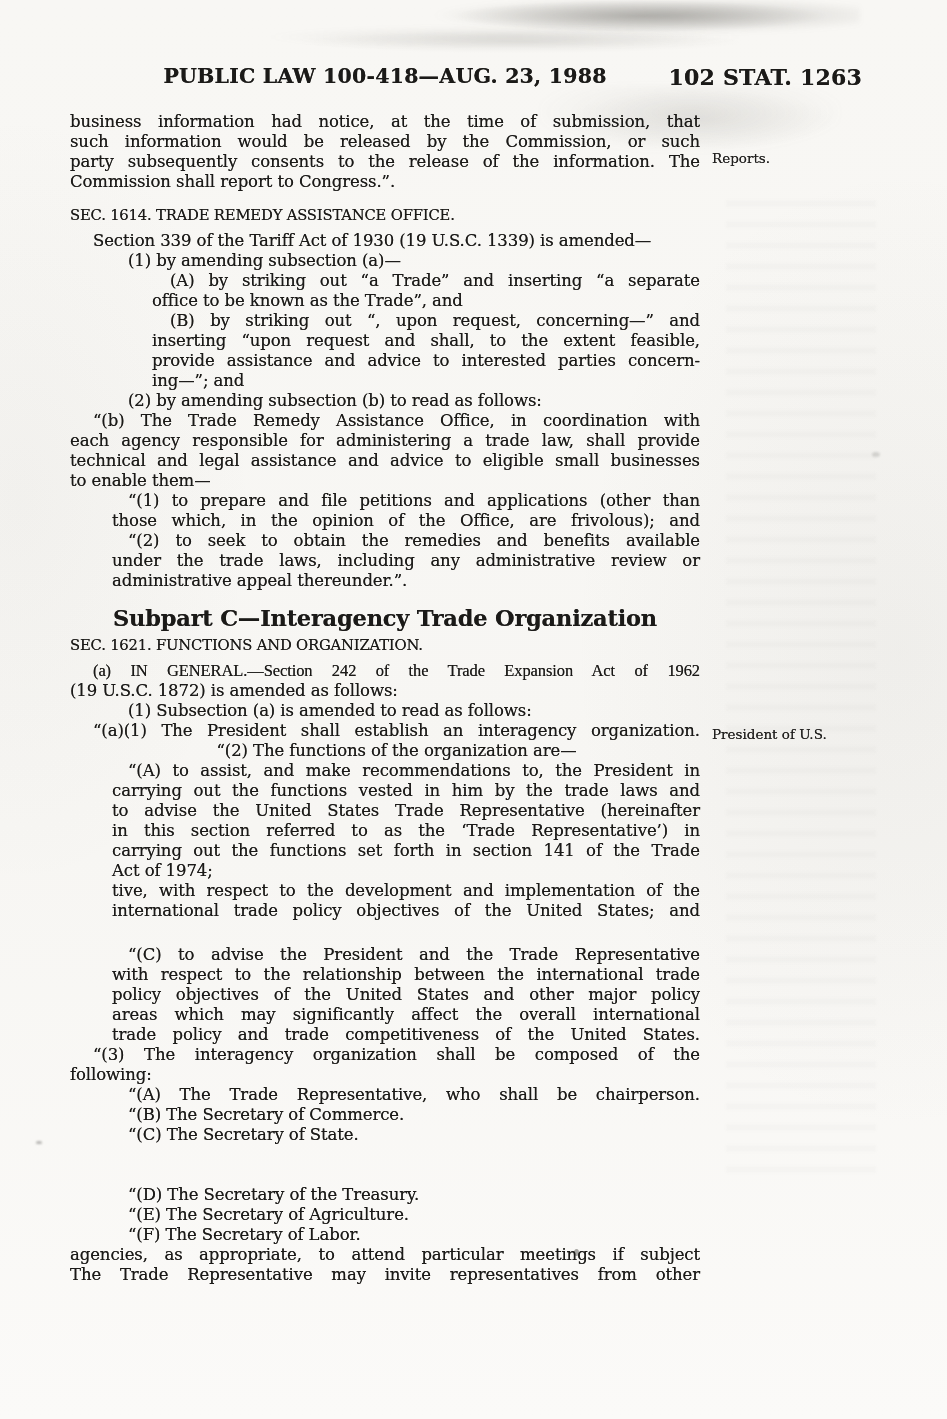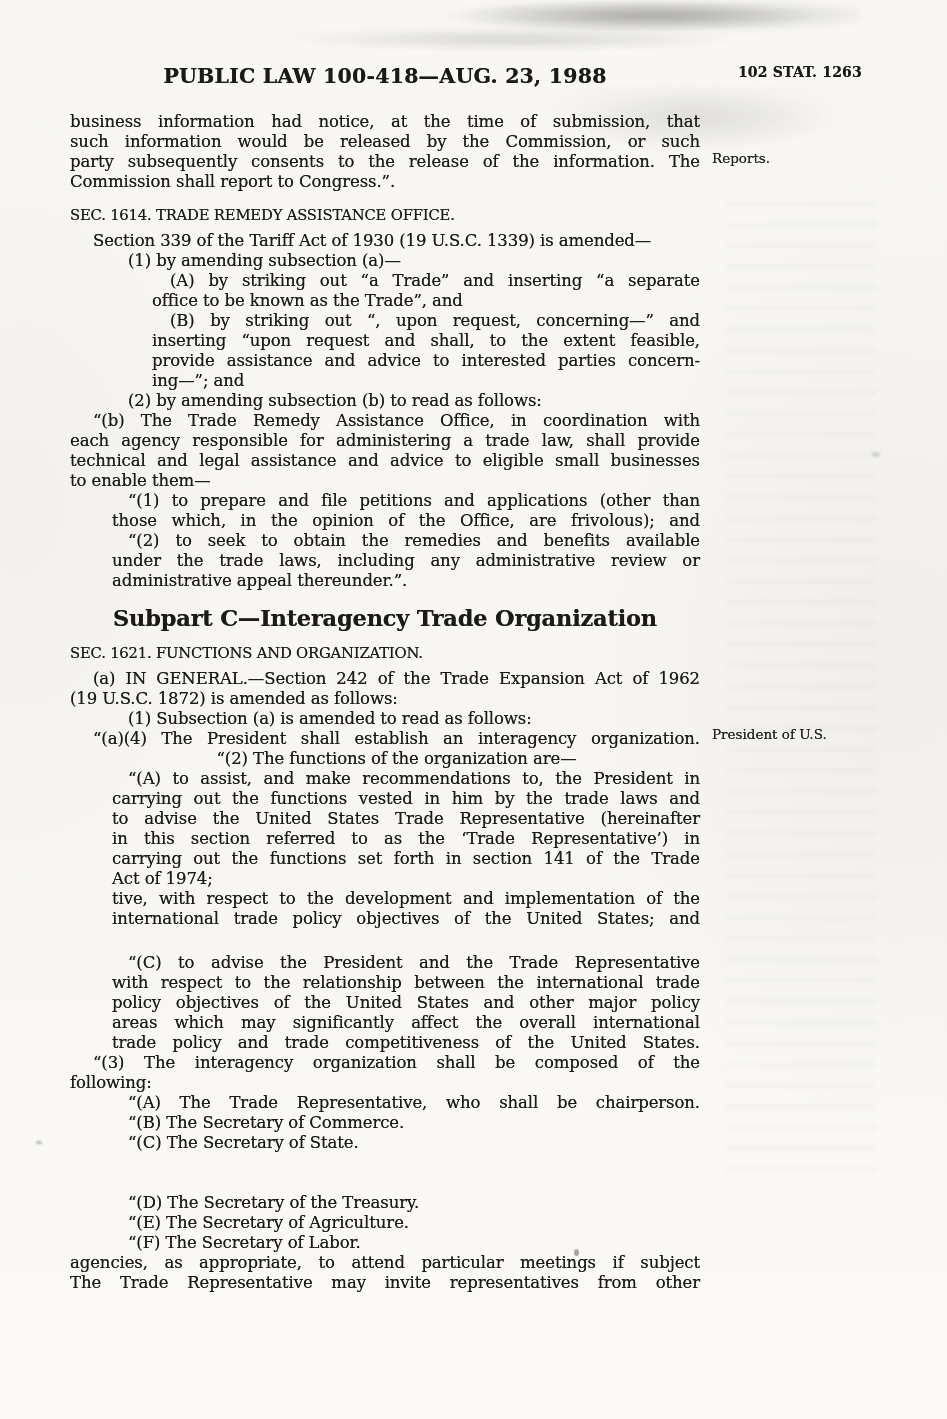--- a/index.html
+++ b/index.html
@@ -21,21 +21,21 @@
     padding-left:28px;
   }
   .ink{ text-shadow:0 0 0.55px rgba(25,24,22,0.75); }
   
   .hdr-law{
     position:absolute;left:70px;top:64px;width:630px;
     text-align:center;font-size:20.5px;font-weight:700;letter-spacing:0.2px;
   }
   .hdr-stat{
     position:absolute;right:100px;top:64px;
-    font-size:14px;font-weight:700;letter-spacing:0.2px;
+    font-size:22px;font-weight:700;letter-spacing:0.2px;
   }
   
   .doc-body{
     position:absolute;left:70px;top:112px;width:630px;
     font-size:16.5px;line-height:20px;letter-spacing:-0.1px;
   }
   .block{margin:0;}
   .line{text-align:left;}
   .line.just{text-align:justify;text-align-last:justify;}
   .sec-heading{
@@ -125,30 +125,30 @@
       <div class="block para">
         <div class="line just" style="padding-left: 58px;">“(1) to prepare and file petitions and applications (other than</div>
         <div class="line just" style="padding-left: 42px;">those which, in the opinion of the Office, are frivolous); and</div>
       </div>
       <div class="block para">
         <div class="line just" style="padding-left: 58px;">“(2) to seek to obtain the remedies and benefits available</div>
         <div class="line just" style="padding-left: 42px;">under the trade laws, including any administrative review or</div>
         <div class="line" style="padding-left: 42px;">administrative appeal thereunder.”.</div>
       </div>
       <div class="block subpart-heading" style="margin-top: 12px;">Subpart C—Interagency Trade Organization</div>
-      <div class="block sec-heading" style="margin-top: 10px;">SEC. 1621. FUNCTIONS AND ORGANIZATION.</div>
+      <div class="block sec-heading" style="margin-top: 2px;">SEC. 1621. FUNCTIONS AND ORGANIZATION.</div>
       <div class="block para" style="margin-top: 6px;">
-        <div class="line just" style="padding-left: 23px;">(a) IN GENERAL.—Section 242 of the Trade Expansion Act of 1962</div>
+        <div class="line just" style="padding-left: 23px; font-family: Liberation Serif, serif;">(a) IN GENERAL.—Section 242 of the Trade Expansion Act of 1962</div>
         <div class="line" style="padding-left: 0px;">(19 U.S.C. 1872) is amended as follows:</div>
       </div>
       <div class="block para">
         <div class="line" style="padding-left: 58px;">(1) Subsection (a) is amended to read as follows:</div>
       </div>
       <div class="block para">
-        <div class="line just" style="padding-left: 23px;">“(a)(4) The President shall establish an interagency organization.</div>
+        <div class="line just" style="padding-left: 23px;">“(a)(1) The President shall establish an interagency organization.</div>
       </div>
       <div class="block para">
         <div class="line" style="padding-left: 23px; text-align: center;">“(2) The functions of the organization are—</div>
       </div>
       <div class="block para">
         <div class="line just" style="padding-left: 58px;">“(A) to assist, and make recommendations to, the President in</div>
         <div class="line just" style="padding-left: 42px;">carrying out the functions vested in him by the trade laws and</div>
         <div class="line just" style="padding-left: 42px;">to advise the United States Trade Representative (hereinafter</div>
         <div class="line just" style="padding-left: 42px;">in this section referred to as the ‘Trade Representative’) in</div>
         <div class="line just" style="padding-left: 42px;">carrying out the functions set forth in section 141 of the Trade</div>

